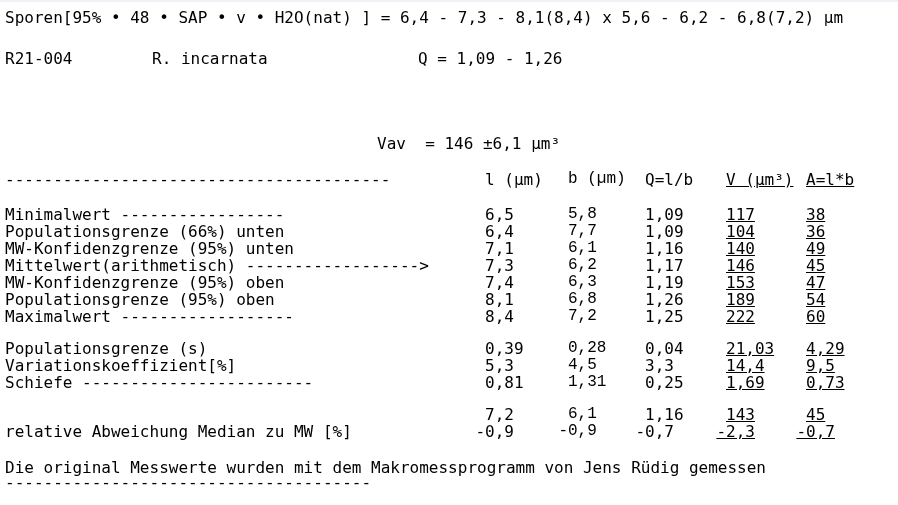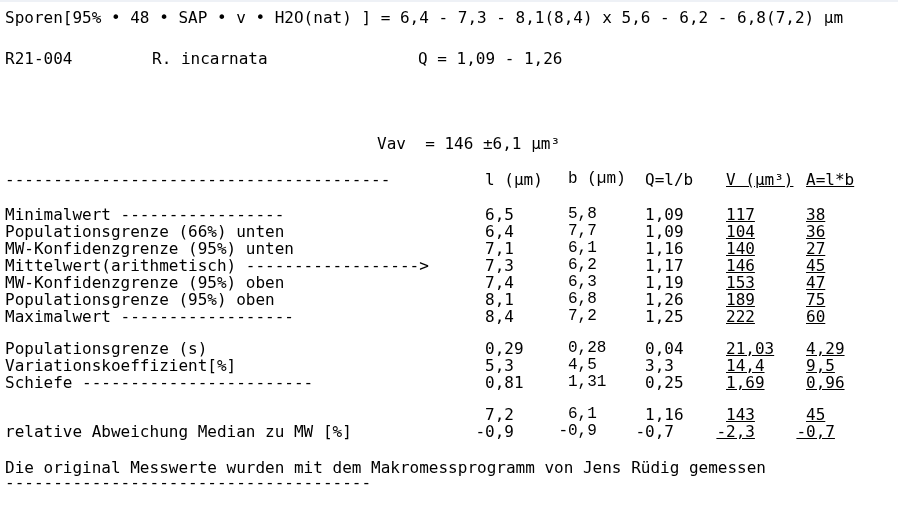--- a/index.html
+++ b/index.html
@@ -66,21 +66,21 @@
     <span class="at c3 val">1,09</span>
     <span class="at c4 val">104</span>
     <span class="at c5 val">36</span>
   </div>
   <div class="row" style="top:238px">
     <span class="at lbl">MW-Konfidenzgrenze (95%) unten</span>
     <span class="at c1 val">7,1</span>
     <span class="at c2 val">6,1</span>
     <span class="at c3 val">1,16</span>
     <span class="at c4 val">140</span>
-    <span class="at c5 val">27</span>
+    <span class="at c5 val">49</span>
   </div>
   <div class="row" style="top:255px">
     <span class="at lbl">Mittelwert(arithmetisch) ------------------&gt;</span>
     <span class="at c1 val">7,3</span>
     <span class="at c2 val">6,2</span>
     <span class="at c3 val">1,17</span>
     <span class="at c4 val">146</span>
     <span class="at c5 val">45</span>
   </div>
   <div class="row" style="top:272px">
@@ -90,54 +90,54 @@
     <span class="at c3 val">1,19</span>
     <span class="at c4 val">153</span>
     <span class="at c5 val">47</span>
   </div>
   <div class="row" style="top:289px">
     <span class="at lbl">Populationsgrenze (95%) oben</span>
     <span class="at c1 val">8,1</span>
     <span class="at c2 val">6,8</span>
     <span class="at c3 val">1,26</span>
     <span class="at c4 val">189</span>
-    <span class="at c5 val">75</span>
+    <span class="at c5 val">54</span>
   </div>
   <div class="row" style="top:306px">
     <span class="at lbl">Maximalwert ------------------</span>
     <span class="at c1 val">8,4</span>
     <span class="at c2 val">7,2</span>
     <span class="at c3 val">1,25</span>
     <span class="at c4 val">222</span>
     <span class="at c5 val">60</span>
   </div>
 
   <div class="row" style="top:338px">
     <span class="at lbl">Populationsgrenze (s)</span>
-    <span class="at c1 val">0,29</span>
+    <span class="at c1 val">0,39</span>
     <span class="at c2 val">0,28</span>
     <span class="at c3 val">0,04</span>
     <span class="at c4 val">21,03</span>
     <span class="at c5 val">4,29</span>
   </div>
   <div class="row" style="top:355px">
     <span class="at lbl">Variationskoeffizient[%]</span>
     <span class="at c1 val">5,3</span>
     <span class="at c2 val">4,5</span>
     <span class="at c3 val">3,3</span>
     <span class="at c4 val">14,4</span>
     <span class="at c5 val">9,5</span>
   </div>
   <div class="row" style="top:372px">
     <span class="at lbl">Schiefe ------------------------</span>
     <span class="at c1 val">0,81</span>
     <span class="at c2 val">1,31</span>
     <span class="at c3 val">0,25</span>
     <span class="at c4 val">1,69</span>
-    <span class="at c5 val">0,96</span>
+    <span class="at c5 val">0,73</span>
   </div>
 
   <div class="row" style="top:404px">
     <span class="at c1 val">7,2</span>
     <span class="at c2 val">6,1</span>
     <span class="at c3 val">1,16</span>
     <span class="at c4 val">143</span>
     <span class="at c5 val">45</span>
   </div>
   <div class="row neg" style="top:421px">

